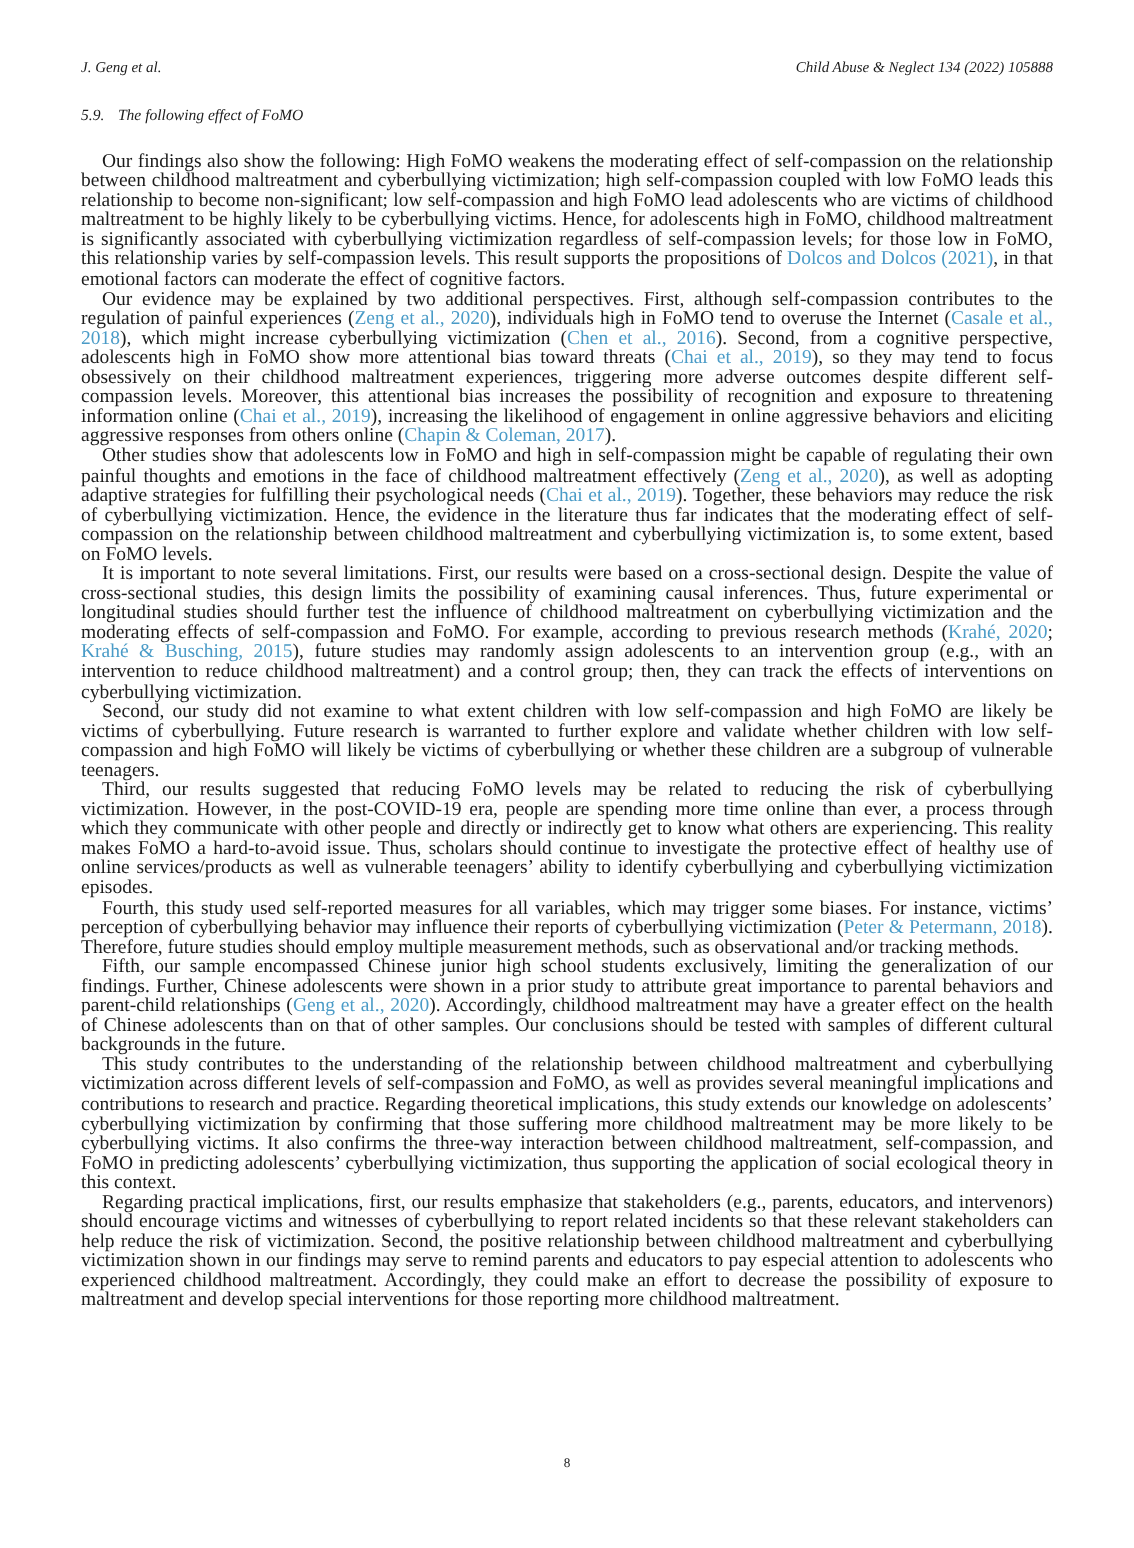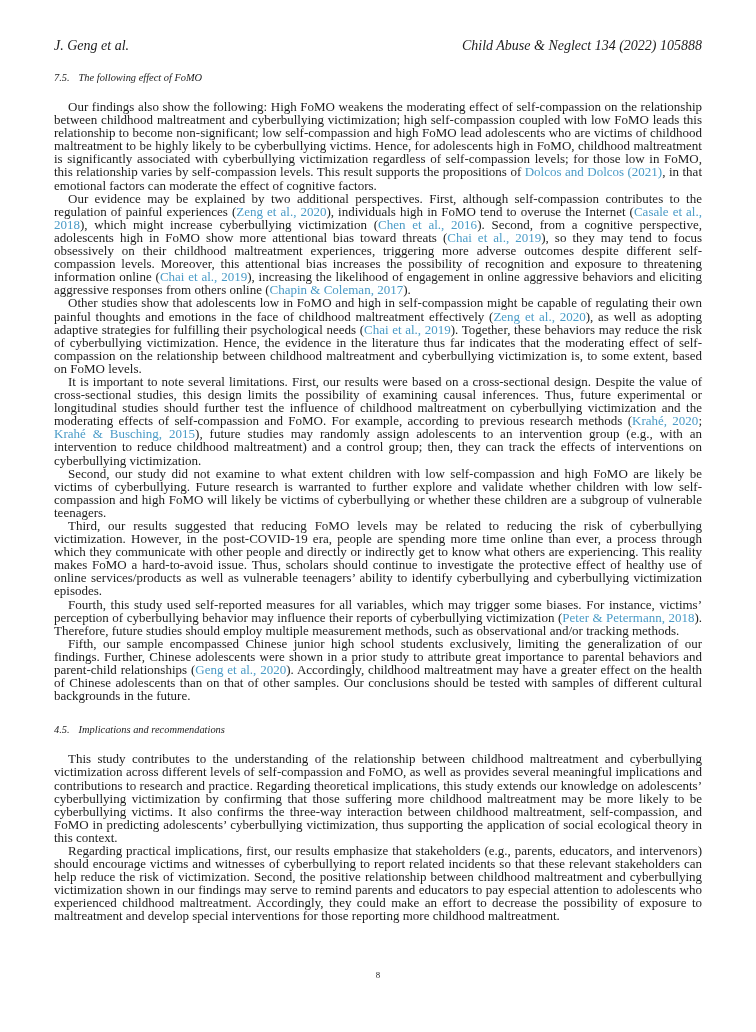--- a/index.html
+++ b/index.html
@@ -19,21 +19,21 @@
     color: var(--text-color, #1c1c1c);
   }
   .running-head {
     position: absolute;
     top: 40px;
     left: 54px;
     right: 54px;
     display: flex;
     justify-content: space-between;
     font-style: italic;
-    font-size: 14px;
+    font-size: 10px;
     line-height: 11px;
   }
   .article-body {
     position: absolute;
     top: 50px;
     left: 54px;
     width: 648px;
   }
   .article-body h2 {
     font-size: 10.4px;
@@ -70,29 +70,28 @@
 <body>
 
 <div class="page">
 
   <div class="running-head">
     <span>J. Geng et al.</span>
     <span>Child Abuse &amp; Neglect 134 (2022) 105888</span>
   </div>
 
   <main class="article-body">
-      <h2><span class="sec-num">7.5.</span><span>The following effect of FoMO</span></h2>
+      <h2><span class="sec-num">5.9.</span><span>The following effect of FoMO</span></h2>
       <p><span>Our findings also show the following: High FoMO weakens the moderating effect of self-compassion on the relationship between childhood maltreatment and cyberbullying victimization; high self-compassion coupled with low FoMO leads this relationship to become non-significant; low self-compassion and high FoMO lead adolescents who are victims of childhood maltreatment to be highly likely to be cyberbullying victims. Hence, for adolescents high in FoMO, childhood maltreatment is significantly associated with cyberbullying victimization regardless of self-compassion levels; for those low in FoMO, this relationship varies by self-compassion levels. This result supports the propositions of </span><a class="cite">Dolcos and Dolcos (2021)</a><span>, in that emotional factors can moderate the effect of cognitive factors.</span></p>
       <p><span>Our evidence may be explained by two additional perspectives. First, although self-compassion contributes to the regulation of painful experiences (</span><a class="cite">Zeng et al., 2020</a><span>), individuals high in FoMO tend to overuse the Internet (</span><a class="cite">Casale et al., 2018</a><span>), which might increase cyberbullying victimization (</span><a class="cite">Chen et al., 2016</a><span>). Second, from a cognitive perspective, adolescents high in FoMO show more attentional bias toward threats (</span><a class="cite">Chai et al., 2019</a><span>), so they may tend to focus obsessively on their childhood maltreatment experiences, triggering more adverse outcomes despite different self-compassion levels. Moreover, this attentional bias increases the possibility of recognition and exposure to threatening information online (</span><a class="cite">Chai et al., 2019</a><span>), increasing the likelihood of engagement in online aggressive behaviors and eliciting aggressive responses from others online (</span><a class="cite">Chapin &amp; Coleman, 2017</a><span>).</span></p>
       <p><span>Other studies show that adolescents low in FoMO and high in self-compassion might be capable of regulating their own painful thoughts and emotions in the face of childhood maltreatment effectively (</span><a class="cite">Zeng et al., 2020</a><span>), as well as adopting adaptive strategies for fulfilling their psychological needs (</span><a class="cite">Chai et al., 2019</a><span>). Together, these behaviors may reduce the risk of cyberbullying victimization. Hence, the evidence in the literature thus far indicates that the moderating effect of self-compassion on the relationship between childhood maltreatment and cyberbullying victimization is, to some extent, based on FoMO levels.</span></p>
       <p><span>It is important to note several limitations. First, our results were based on a cross-sectional design. Despite the value of cross-sectional studies, this design limits the possibility of examining causal inferences. Thus, future experimental or longitudinal studies should further test the influence of childhood maltreatment on cyberbullying victimization and the moderating effects of self-compassion and FoMO. For example, according to previous research methods (</span><a class="cite">Krahé, 2020</a><span>; </span><a class="cite">Krahé &amp; Busching, 2015</a><span>), future studies may randomly assign adolescents to an intervention group (e.g., with an intervention to reduce childhood maltreatment) and a control group; then, they can track the effects of interventions on cyberbullying victimization.</span></p>
       <p><span>Second, our study did not examine to what extent children with low self-compassion and high FoMO are likely be victims of cyberbullying. Future research is warranted to further explore and validate whether children with low self-compassion and high FoMO will likely be victims of cyberbullying or whether these children are a subgroup of vulnerable teenagers.</span></p>
       <p><span>Third, our results suggested that reducing FoMO levels may be related to reducing the risk of cyberbullying victimization. However, in the post-COVID-19 era, people are spending more time online than ever, a process through which they communicate with other people and directly or indirectly get to know what others are experiencing. This reality makes FoMO a hard-to-avoid issue. Thus, scholars should continue to investigate the protective effect of healthy use of online services/products as well as vulnerable teenagers’ ability to identify cyberbullying and cyberbullying victimization episodes.</span></p>
       <p><span>Fourth, this study used self-reported measures for all variables, which may trigger some biases. For instance, victims’ perception of cyberbullying behavior may influence their reports of cyberbullying victimization (</span><a class="cite">Peter &amp; Petermann, 2018</a><span>). Therefore, future studies should employ multiple measurement methods, such as observational and/or tracking methods.</span></p>
       <p><span>Fifth, our sample encompassed Chinese junior high school students exclusively, limiting the generalization of our findings. Further, Chinese adolescents were shown in a prior study to attribute great importance to parental behaviors and parent-child relationships (</span><a class="cite">Geng et al., 2020</a><span>). Accordingly, childhood maltreatment may have a greater effect on the health of Chinese adolescents than on that of other samples. Our conclusions should be tested with samples of different cultural backgrounds in the future.</span></p>
-      <h2><span class="sec-num">4.5.</span><span>Implications and recommendations</span></h2>
       <p><span>This study contributes to the understanding of the relationship between childhood maltreatment and cyberbullying victimization across different levels of self-compassion and FoMO, as well as provides several meaningful implications and contributions to research and practice. Regarding theoretical implications, this study extends our knowledge on adolescents’ cyberbullying victimization by confirming that those suffering more childhood maltreatment may be more likely to be cyberbullying victims. It also confirms the three-way interaction between childhood maltreatment, self-compassion, and FoMO in predicting adolescents’ cyberbullying victimization, thus supporting the application of social ecological theory in this context.</span></p>
       <p><span>Regarding practical implications, first, our results emphasize that stakeholders (e.g., parents, educators, and intervenors) should encourage victims and witnesses of cyberbullying to report related incidents so that these relevant stakeholders can help reduce the risk of victimization. Second, the positive relationship between childhood maltreatment and cyberbullying victimization shown in our findings may serve to remind parents and educators to pay especial attention to adolescents who experienced childhood maltreatment. Accordingly, they could make an effort to decrease the possibility of exposure to maltreatment and develop special interventions for those reporting more childhood maltreatment.</span></p>
     </main>
 
   <div class="page-number">8</div>
 
 </div>
 
 </body></html>

